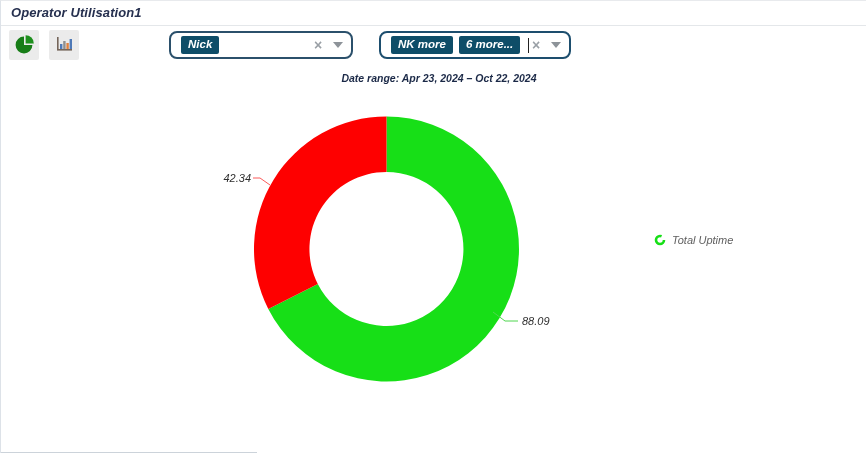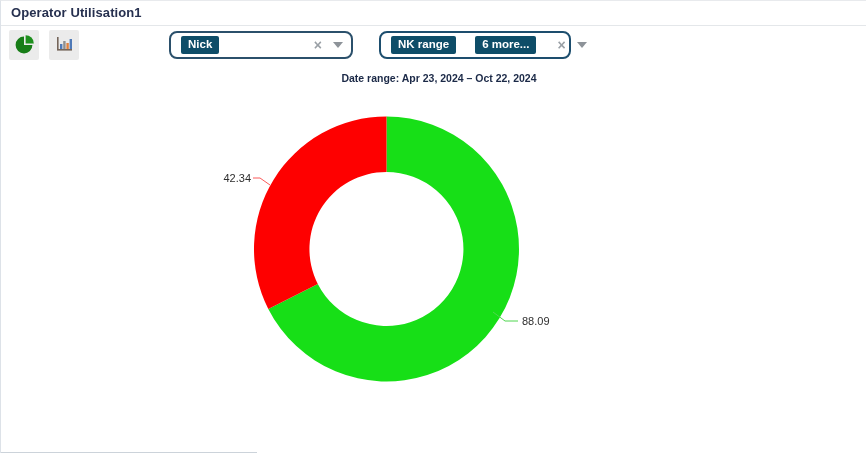--- a/index.html
+++ b/index.html
@@ -3,20 +3,21 @@
 <meta charset="utf-8">
 <style>
   * { margin:0; padding:0; box-sizing:border-box; }
   html,body { background:#fff; }
   body { font-family:"Liberation Sans", sans-serif; }
 
   .widget {
     position:relative; width:866px; height:453px; background:#ffffff;
     border-top:1px solid #e8eaed; border-left:1px solid #dde2e8;
     overflow:hidden;
+    font-style:italic;
   }
   .bottom-partial-border { position:absolute; left:0; bottom:0; width:256px; height:1px; background:#ccd3da; }
 
   .header-title {
     position:absolute; left:10px; top:4px;
     font-size:13px; font-weight:700; color:#26304f; letter-spacing:.1px;
   }
   .header-divider { position:absolute; top:24px; left:0; right:0; height:1px; background:#e4e7ea; }
 
   .icon-btn {
@@ -30,21 +31,21 @@
   .select-box {
     position:absolute; top:30px; height:28px;
     border:2px solid #2b506b; border-radius:8px; background:#fff;
     display:flex; align-items:center; padding:0 8px 0 10px; cursor:text;
   }
   .select-box.operator { left:168px; width:184px; }
   .select-box.machine  { left:378px; width:192px; border-color:#1d4e6e; }
 
   .chip {
     background:#0e4d68; color:#ffffff; font-size:11.5px; font-weight:700;
-    padding:2px 7px 3px 7px; border-radius:2px; margin-right:19px;
+    padding:2px 7px 3px 7px; border-radius:2px; margin-right:6px;
     white-space:nowrap; cursor:pointer; line-height:13px;
   }
   .text-cursor { width:1px; height:15px; background:#222; margin-left:2px; }
 
   .select-controls { margin-left:auto; display:flex; align-items:center; gap:11px; }
   .clear-x { color:#9aa0a6; font-size:14px; font-weight:700; line-height:14px; cursor:pointer; }
   .caret-down {
     width:0; height:0; border-left:5px solid transparent; border-right:5px solid transparent;
     border-top:6px solid #8d9399; cursor:pointer;
   }
@@ -94,37 +95,43 @@
 
   <div class="select-box operator">
     <span class="chip">Nick</span>
     <span class="select-controls">
       <span class="clear-x">×</span>
       <span class="caret-down"></span>
     </span>
   </div>
 
   <div class="select-box machine">
-    <span class="chip">NK range</span>
+    <span class="chip">NK more</span>
     <span class="chip">6 more...</span>
     <span class="text-cursor"></span>
     <span class="select-controls">
       <span class="clear-x">×</span>
       <span class="caret-down"></span>
     </span>
   </div>
 
   <div class="date-range">Date range: Apr 23, 2024 – Oct 22, 2024</div>
 
   <svg class="donut-svg" width="420" height="300" viewBox="180 95 420 300">
     <path class="slice" d="M 385.5 115.5 A 132.5 132.5 0 1 1 267.3 307.9 L 316.8 282.9 A 77 77 0 1 0 385.5 171 Z" fill="#17DF17"></path>
     <path class="slice" d="M 267.3 307.9 A 132.5 132.5 0 0 1 385.5 115.5 L 385.5 171 A 77 77 0 0 0 316.8 282.9 Z" fill="#FE0000"></path>
     <polyline points="269,184 259,177 252,177" fill="none" stroke="#fb5a5a" stroke-width="1"></polyline>
     <polyline points="492,311 504,320 517,320" fill="none" stroke="#4fd64f" stroke-width="1"></polyline>
     <text class="slice-label" x="250" y="181" text-anchor="end">42.34</text>
     <text class="slice-label" x="521" y="324" text-anchor="start">88.09</text>
   </svg>
 
   <div class="legend">
+    <div class="legend-item">
+      <svg width="12" height="12" viewBox="0 0 12 12">
+        <circle cx="6" cy="6" r="4" fill="none" stroke-width="2.6" stroke-dasharray="20 5.2" stroke="#17DF17"></circle>
+      </svg>
+      <span class="legend-label">Total Uptime</span>
+    </div>
   </div>
 
   <div class="bottom-partial-border"></div>
 </div>
 
 </body></html>

